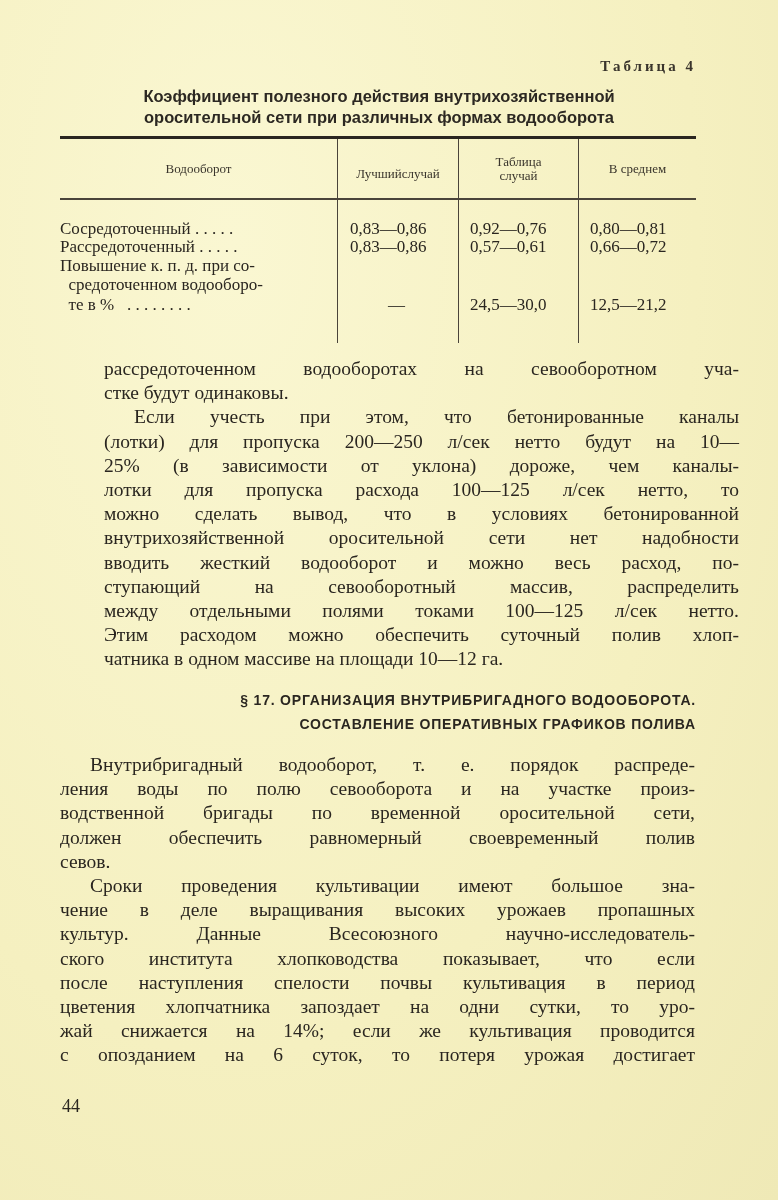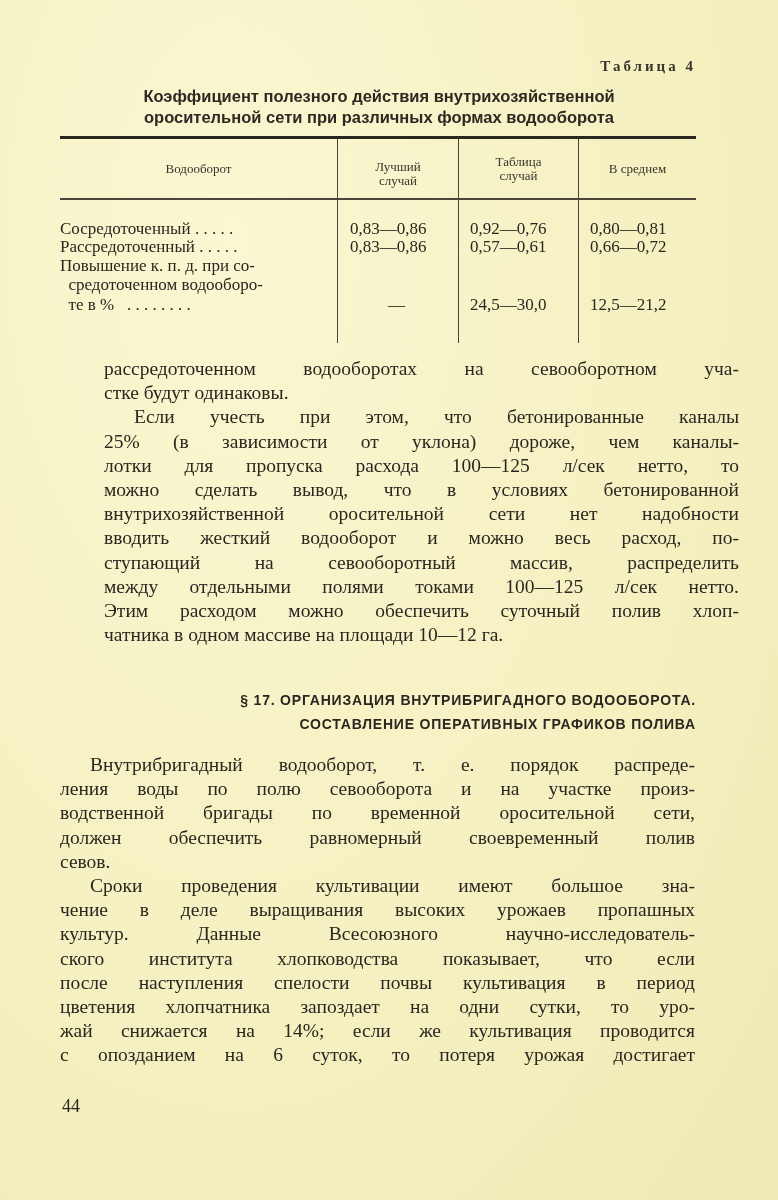--- a/index.html
+++ b/index.html
@@ -58,21 +58,21 @@
   <div class="rule-thick"></div>
   <div class="rule-thin"></div>
   <div class="vline" style="left:337px; top:139px; height:59px;"></div>
   <div class="vline" style="left:458px; top:139px; height:59px;"></div>
   <div class="vline" style="left:578px; top:139px; height:59px;"></div>
   <div class="vline" style="left:337px; top:200px; height:143px;"></div>
   <div class="vline" style="left:458px; top:200px; height:143px;"></div>
   <div class="vline" style="left:578px; top:200px; height:143px;"></div>
 
   <div class="hdr" style="left:60px; top:139px; width:277px; height:59px;">Водооборот</div>
-  <div class="hdr" style="left:338px; top:139px; width:120px; height:69px; flex-direction:column;">
+  <div class="hdr" style="left:338px; top:139px; width:120px; height:69px; flex-direction:row;">
     <span>Лучший</span>
     <span>случай</span>
   </div>
   <div class="hdr" style="left:459px; top:139px; width:119px; height:59px; flex-direction:column;">
     <span>Таблица</span>
     <span>случай</span>
   </div>
   <div class="hdr" style="left:579px; top:139px; width:117px; height:59px;">В среднем</div>
 
   <div class="rowlabel" style="top:220px;">Сосредоточенный . . . . .</div>
@@ -89,20 +89,21 @@
   <div class="rowlabel" style="top:276px;">  средоточенном водооборо-</div>
   <div class="rowlabel" style="top:296px;">  те в %   . . . . . . . .</div>
   <div class="cell" style="left:388px; top:296px;">—</div>
   <div class="cell" style="left:470px; top:296px;">24,5—30,0</div>
   <div class="cell" style="left:590px; top:296px;">12,5—21,2</div>
 
   <div class="body-text" style="top:357px;margin-left:44px;">
     <span class="line">рассредоточенном водооборотах на севооборотном уча-</span>
     <span class="line last">стке будут одинаковы.</span>
     <span class="line indent">Если учесть при этом, что бетонированные каналы</span>
+    <span class="line">(лотки) для пропуска 200—250 л/сек нетто будут на 10—</span>
     <span class="line">25% (в зависимости от уклона) дороже, чем каналы-</span>
     <span class="line">лотки для пропуска расхода 100—125 л/сек нетто, то</span>
     <span class="line">можно сделать вывод, что в условиях бетонированной</span>
     <span class="line">внутрихозяйственной оросительной сети нет надобности</span>
     <span class="line">вводить жесткий водооборот и можно весь расход, по-</span>
     <span class="line">ступающий на севооборотный массив, распределить</span>
     <span class="line">между отдельными полями токами 100—125 л/сек нетто.</span>
     <span class="line">Этим расходом можно обеспечить суточный полив хлоп-</span>
     <span class="line last">чатника в одном массиве на площади 10—12 га.</span>
   </div>

